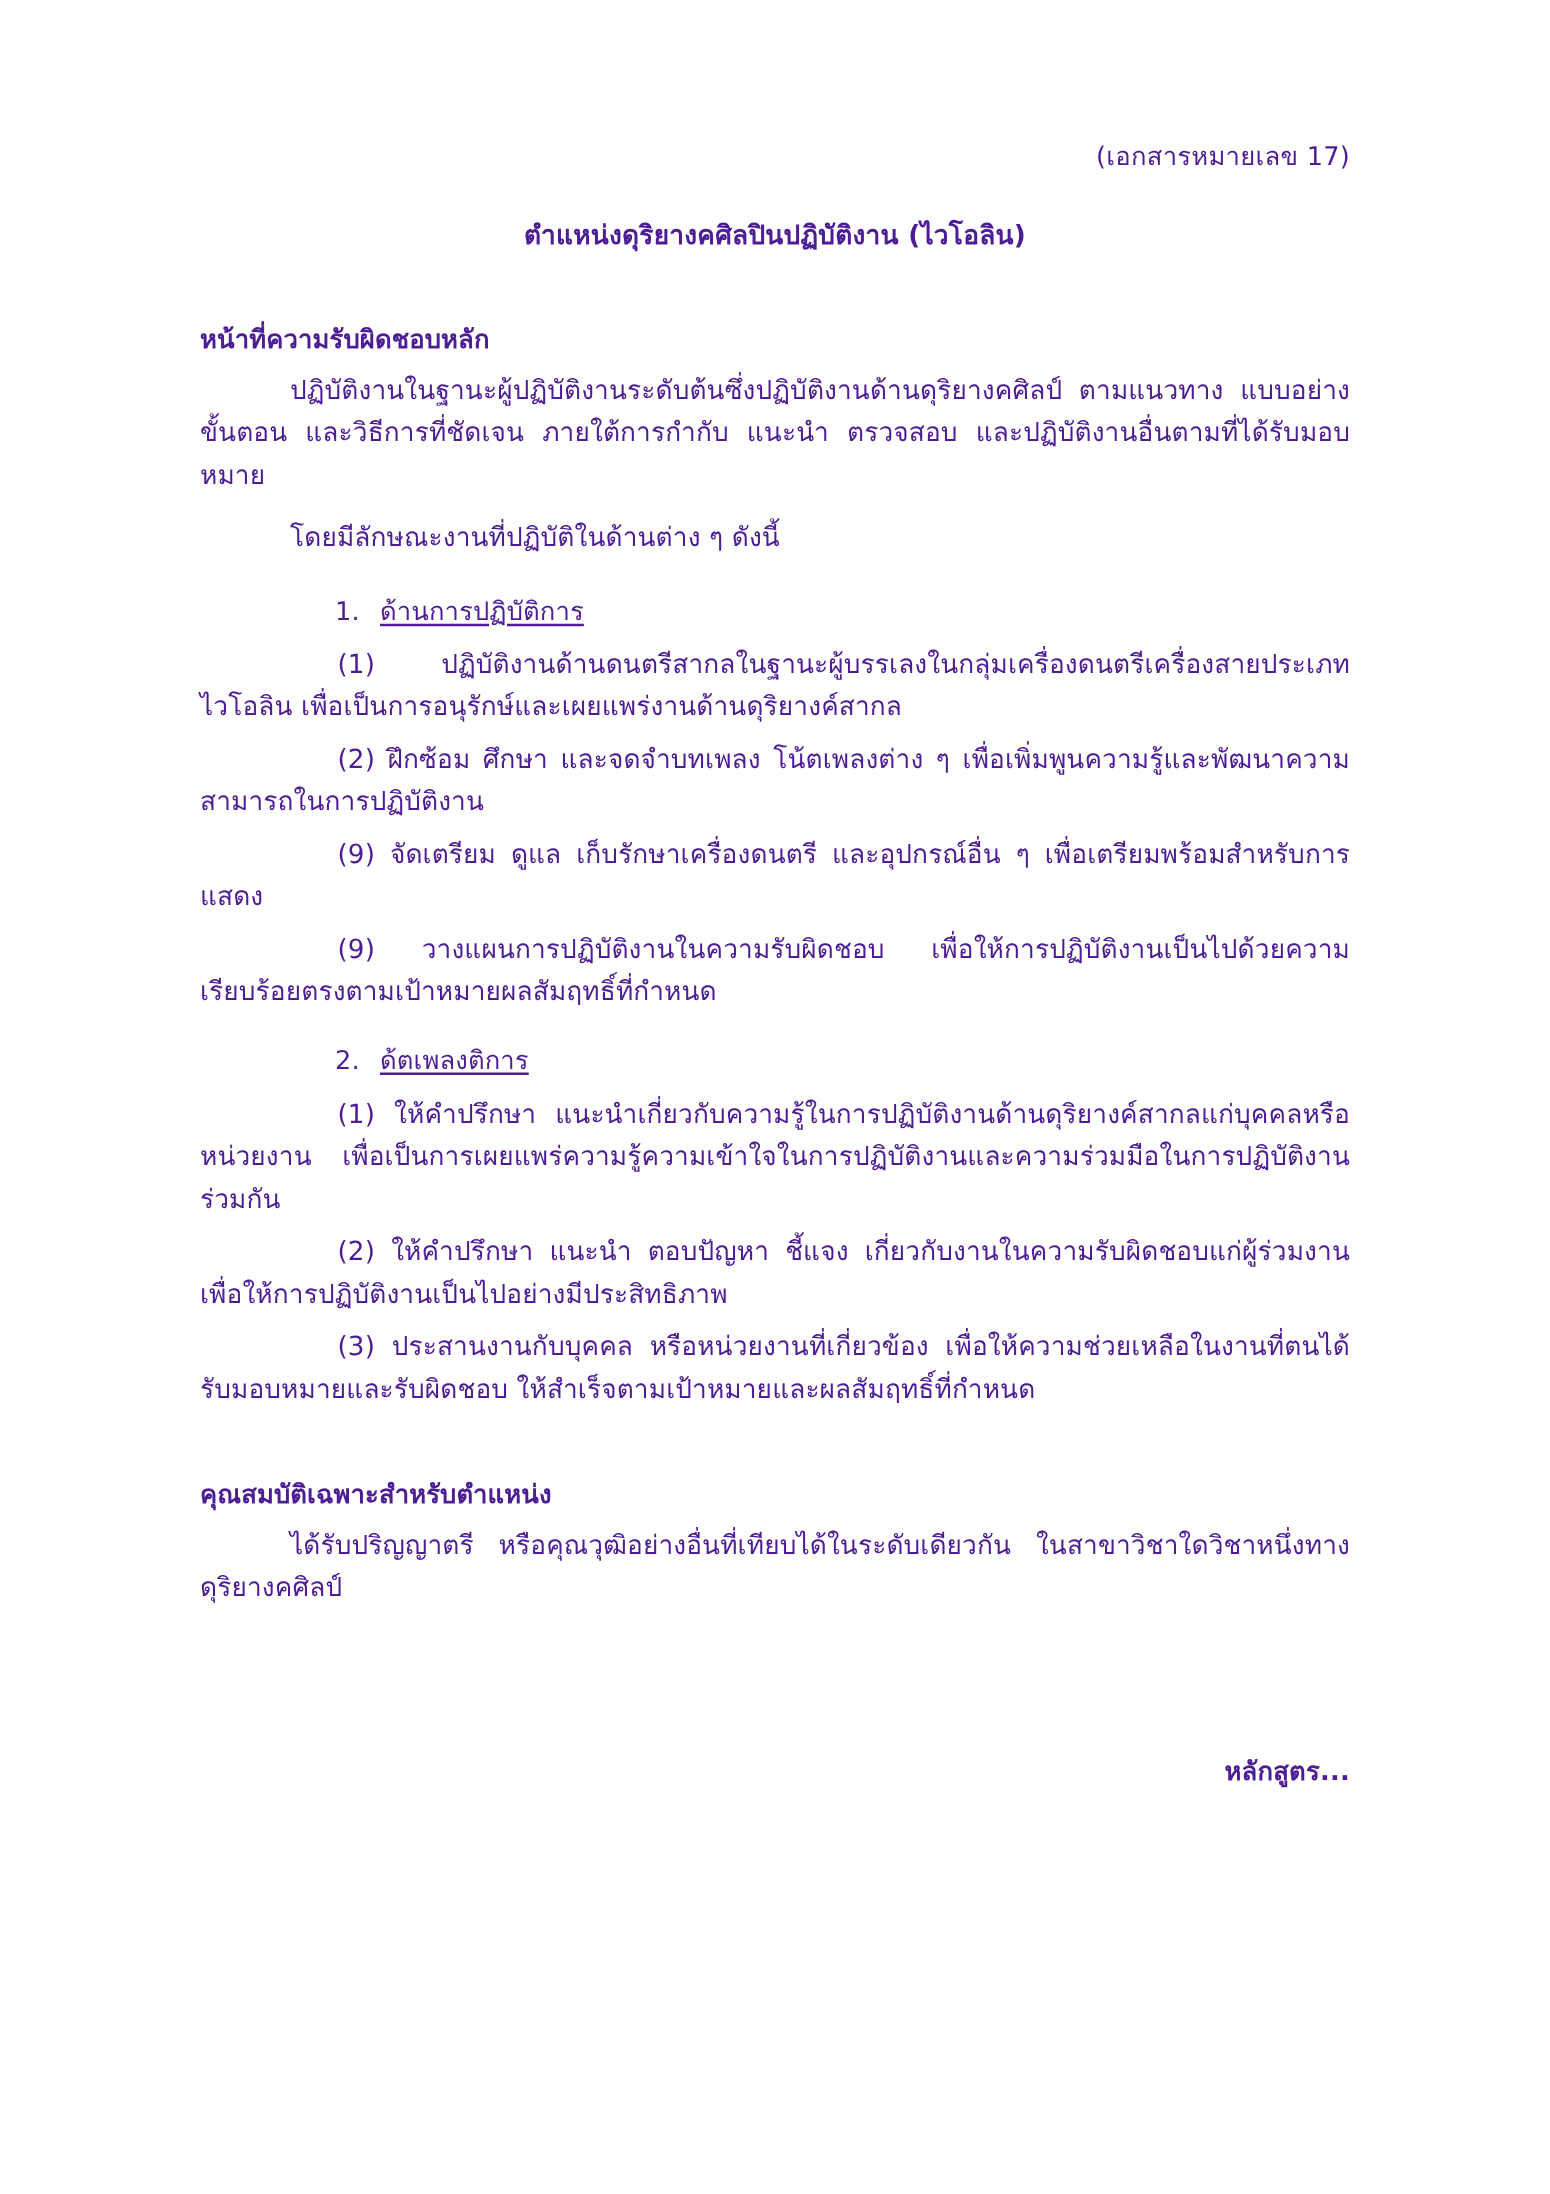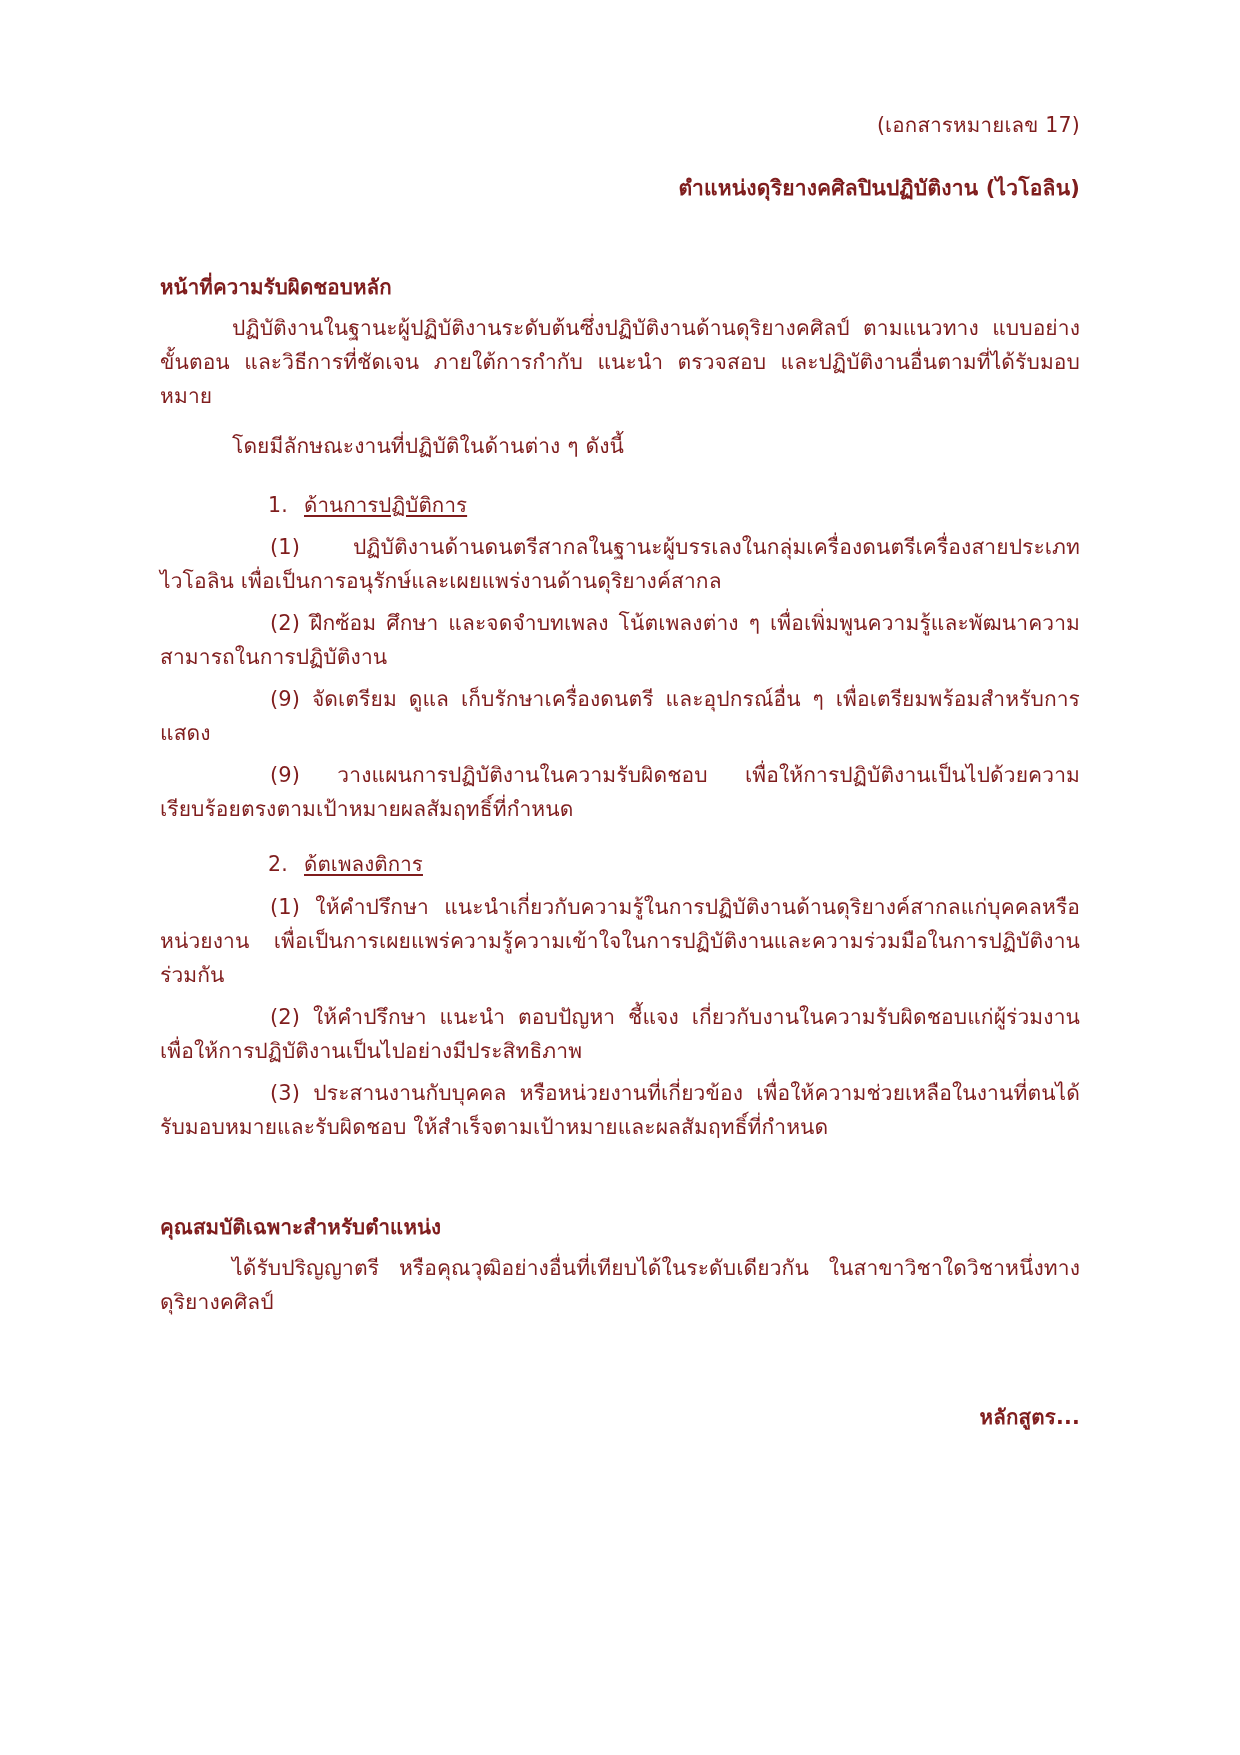--- a/index.html
+++ b/index.html
@@ -6,48 +6,48 @@
     margin: 0;
     padding: 0;
     background: #ffffff;
   }
   .page {
     position: relative;
     width: 1240px;
     height: 1755px;
     background: #ffffff;
     font-family: "DejaVu Sans", "Liberation Sans", sans-serif;
-    color: #7f1d1d;
+    color: #4c1d95;
     box-sizing: border-box;
     padding: 0;
     overflow: hidden;
   }
   .content {
     position: absolute;
     left: 160px;
     top: 0;
     width: 920px;
   }
   .doc-number {
     text-align: right;
     font-size: 20.5px;
     margin-top: 108px;
     letter-spacing: 0.2px;
   }
   .doc-title {
-    text-align: right;
+    text-align: center;
     font-size: 21px;
     font-weight: bold;
     margin-top: 30px;
     letter-spacing: 0.2px;
   }
   .section-heading {
     font-size: 20.5px;
     font-weight: bold;
-    margin-top: 66px;
+    margin-top: 50px;
     letter-spacing: 0.1px;
   }
   .para {
     font-size: 21px;
     line-height: 1.62;
     margin-top: 8px;
     text-align: justify;
     text-justify: inter-word;
     letter-spacing: 0.1px;
   }

